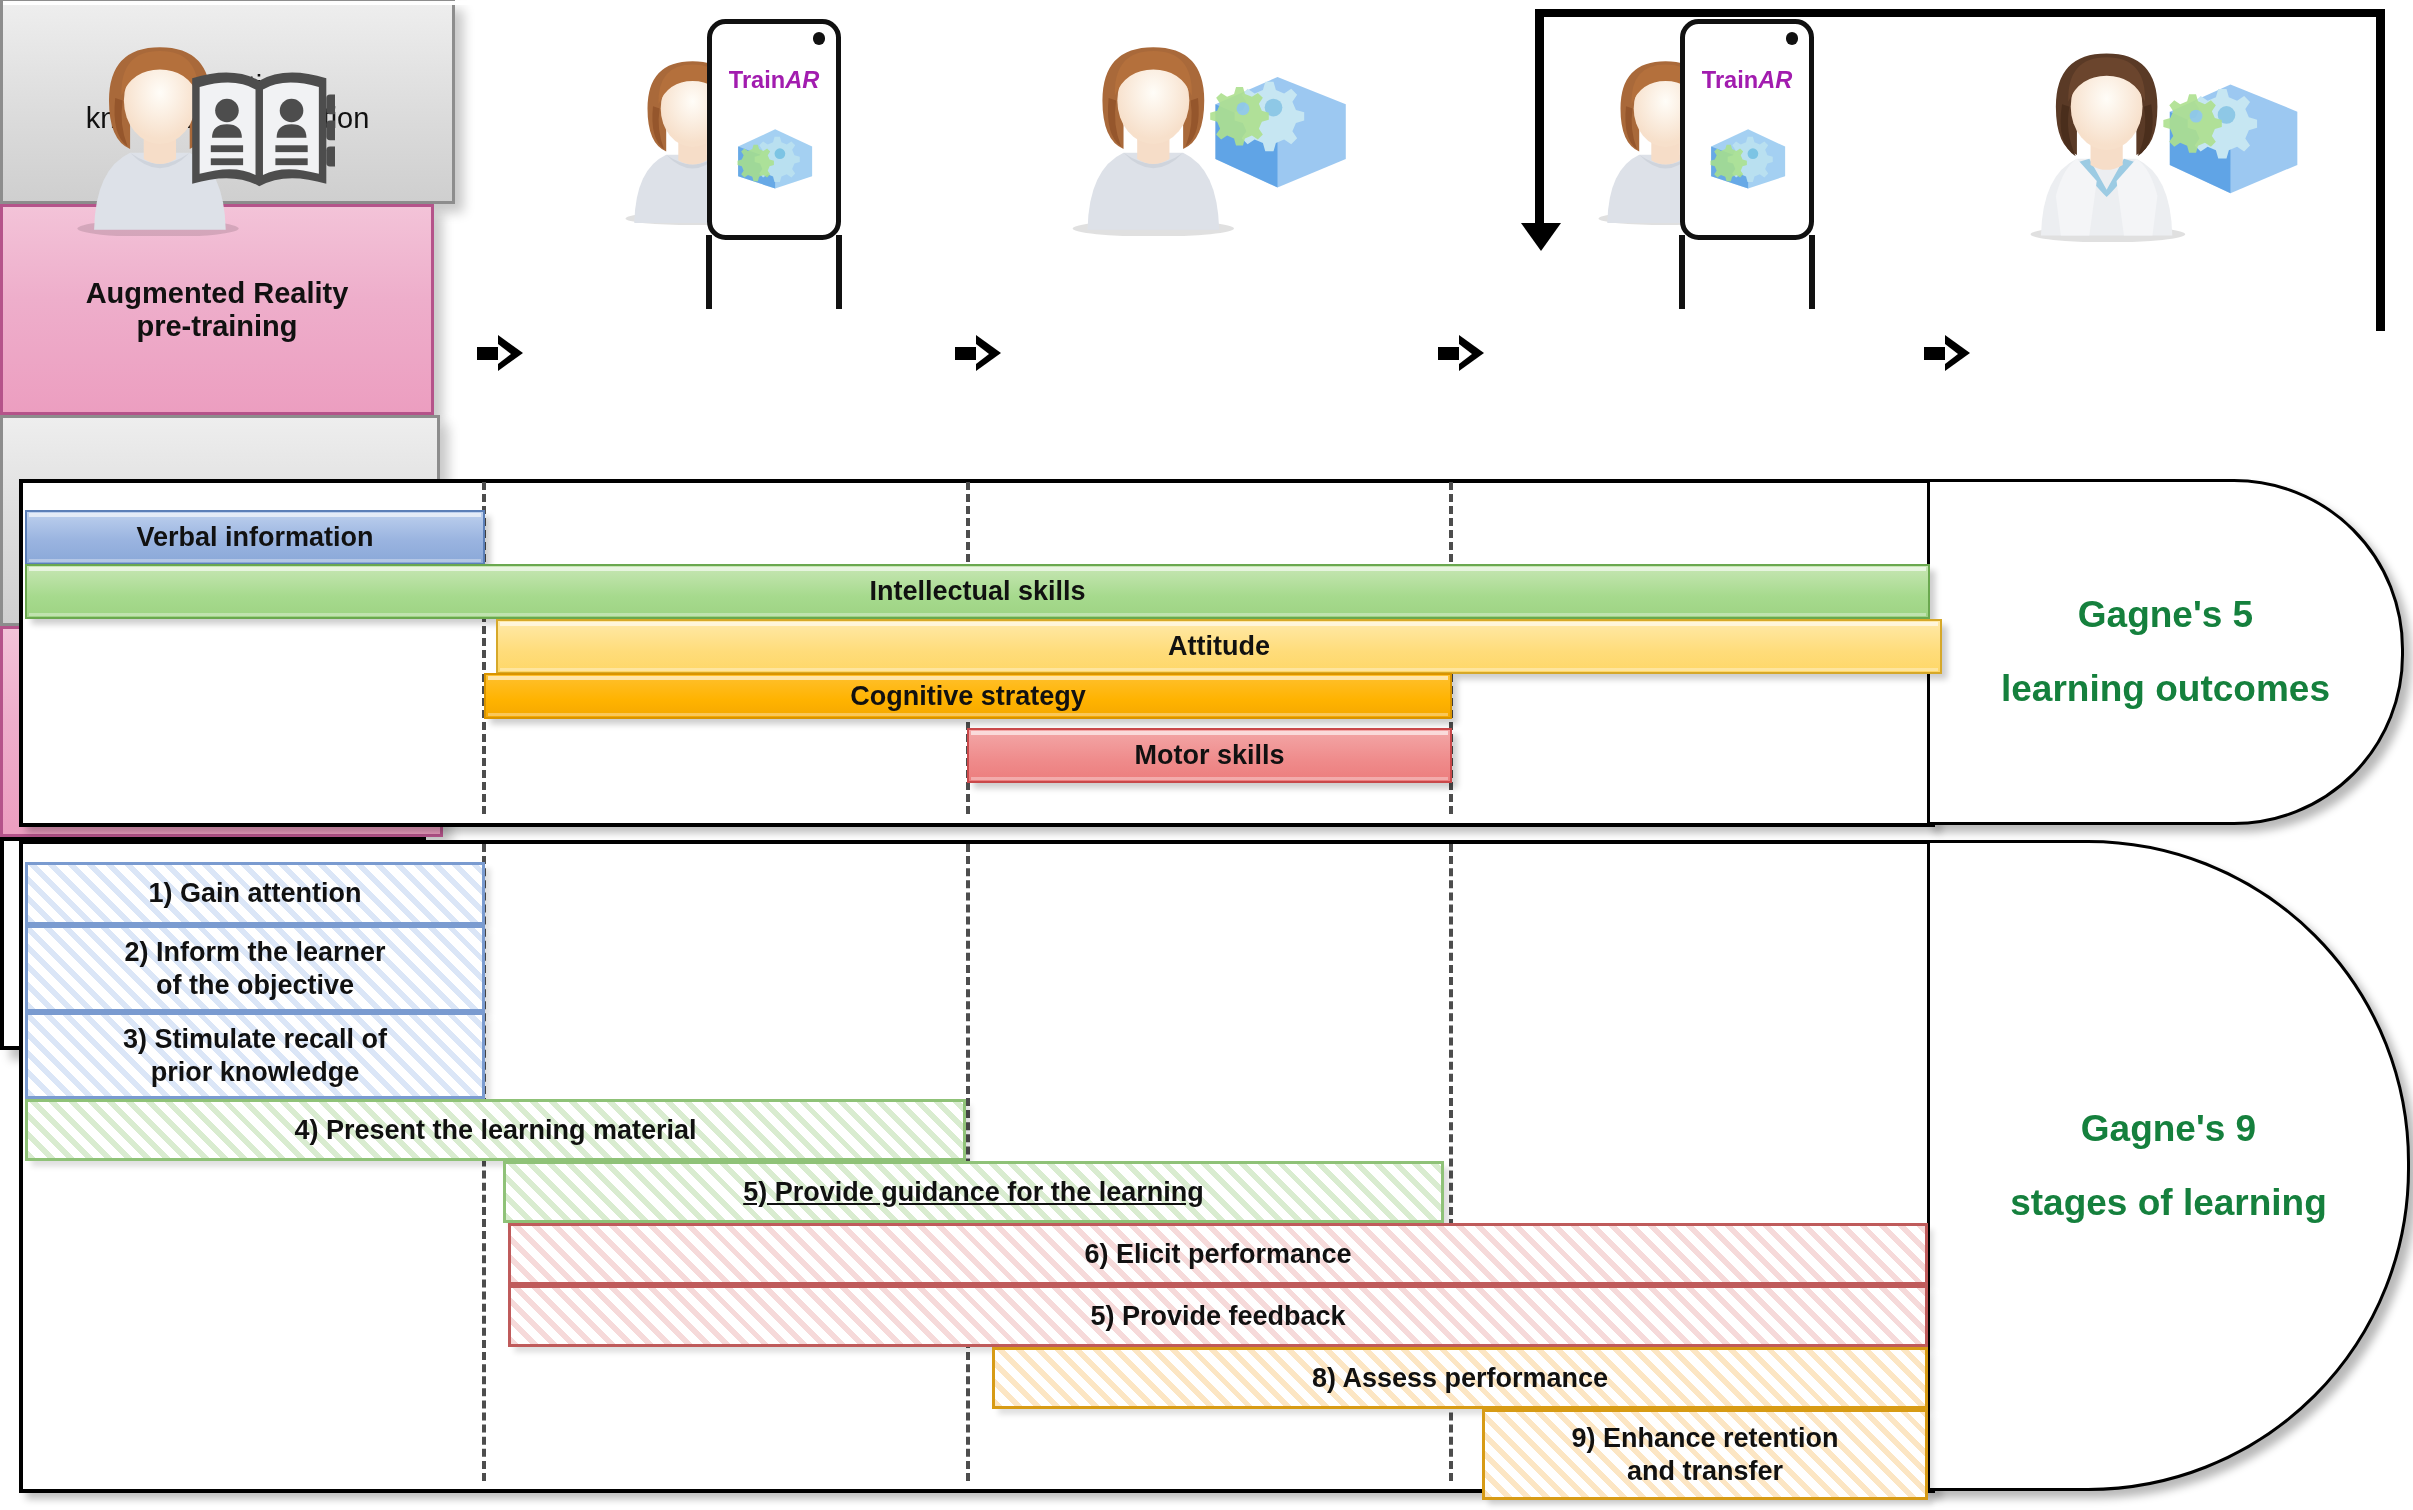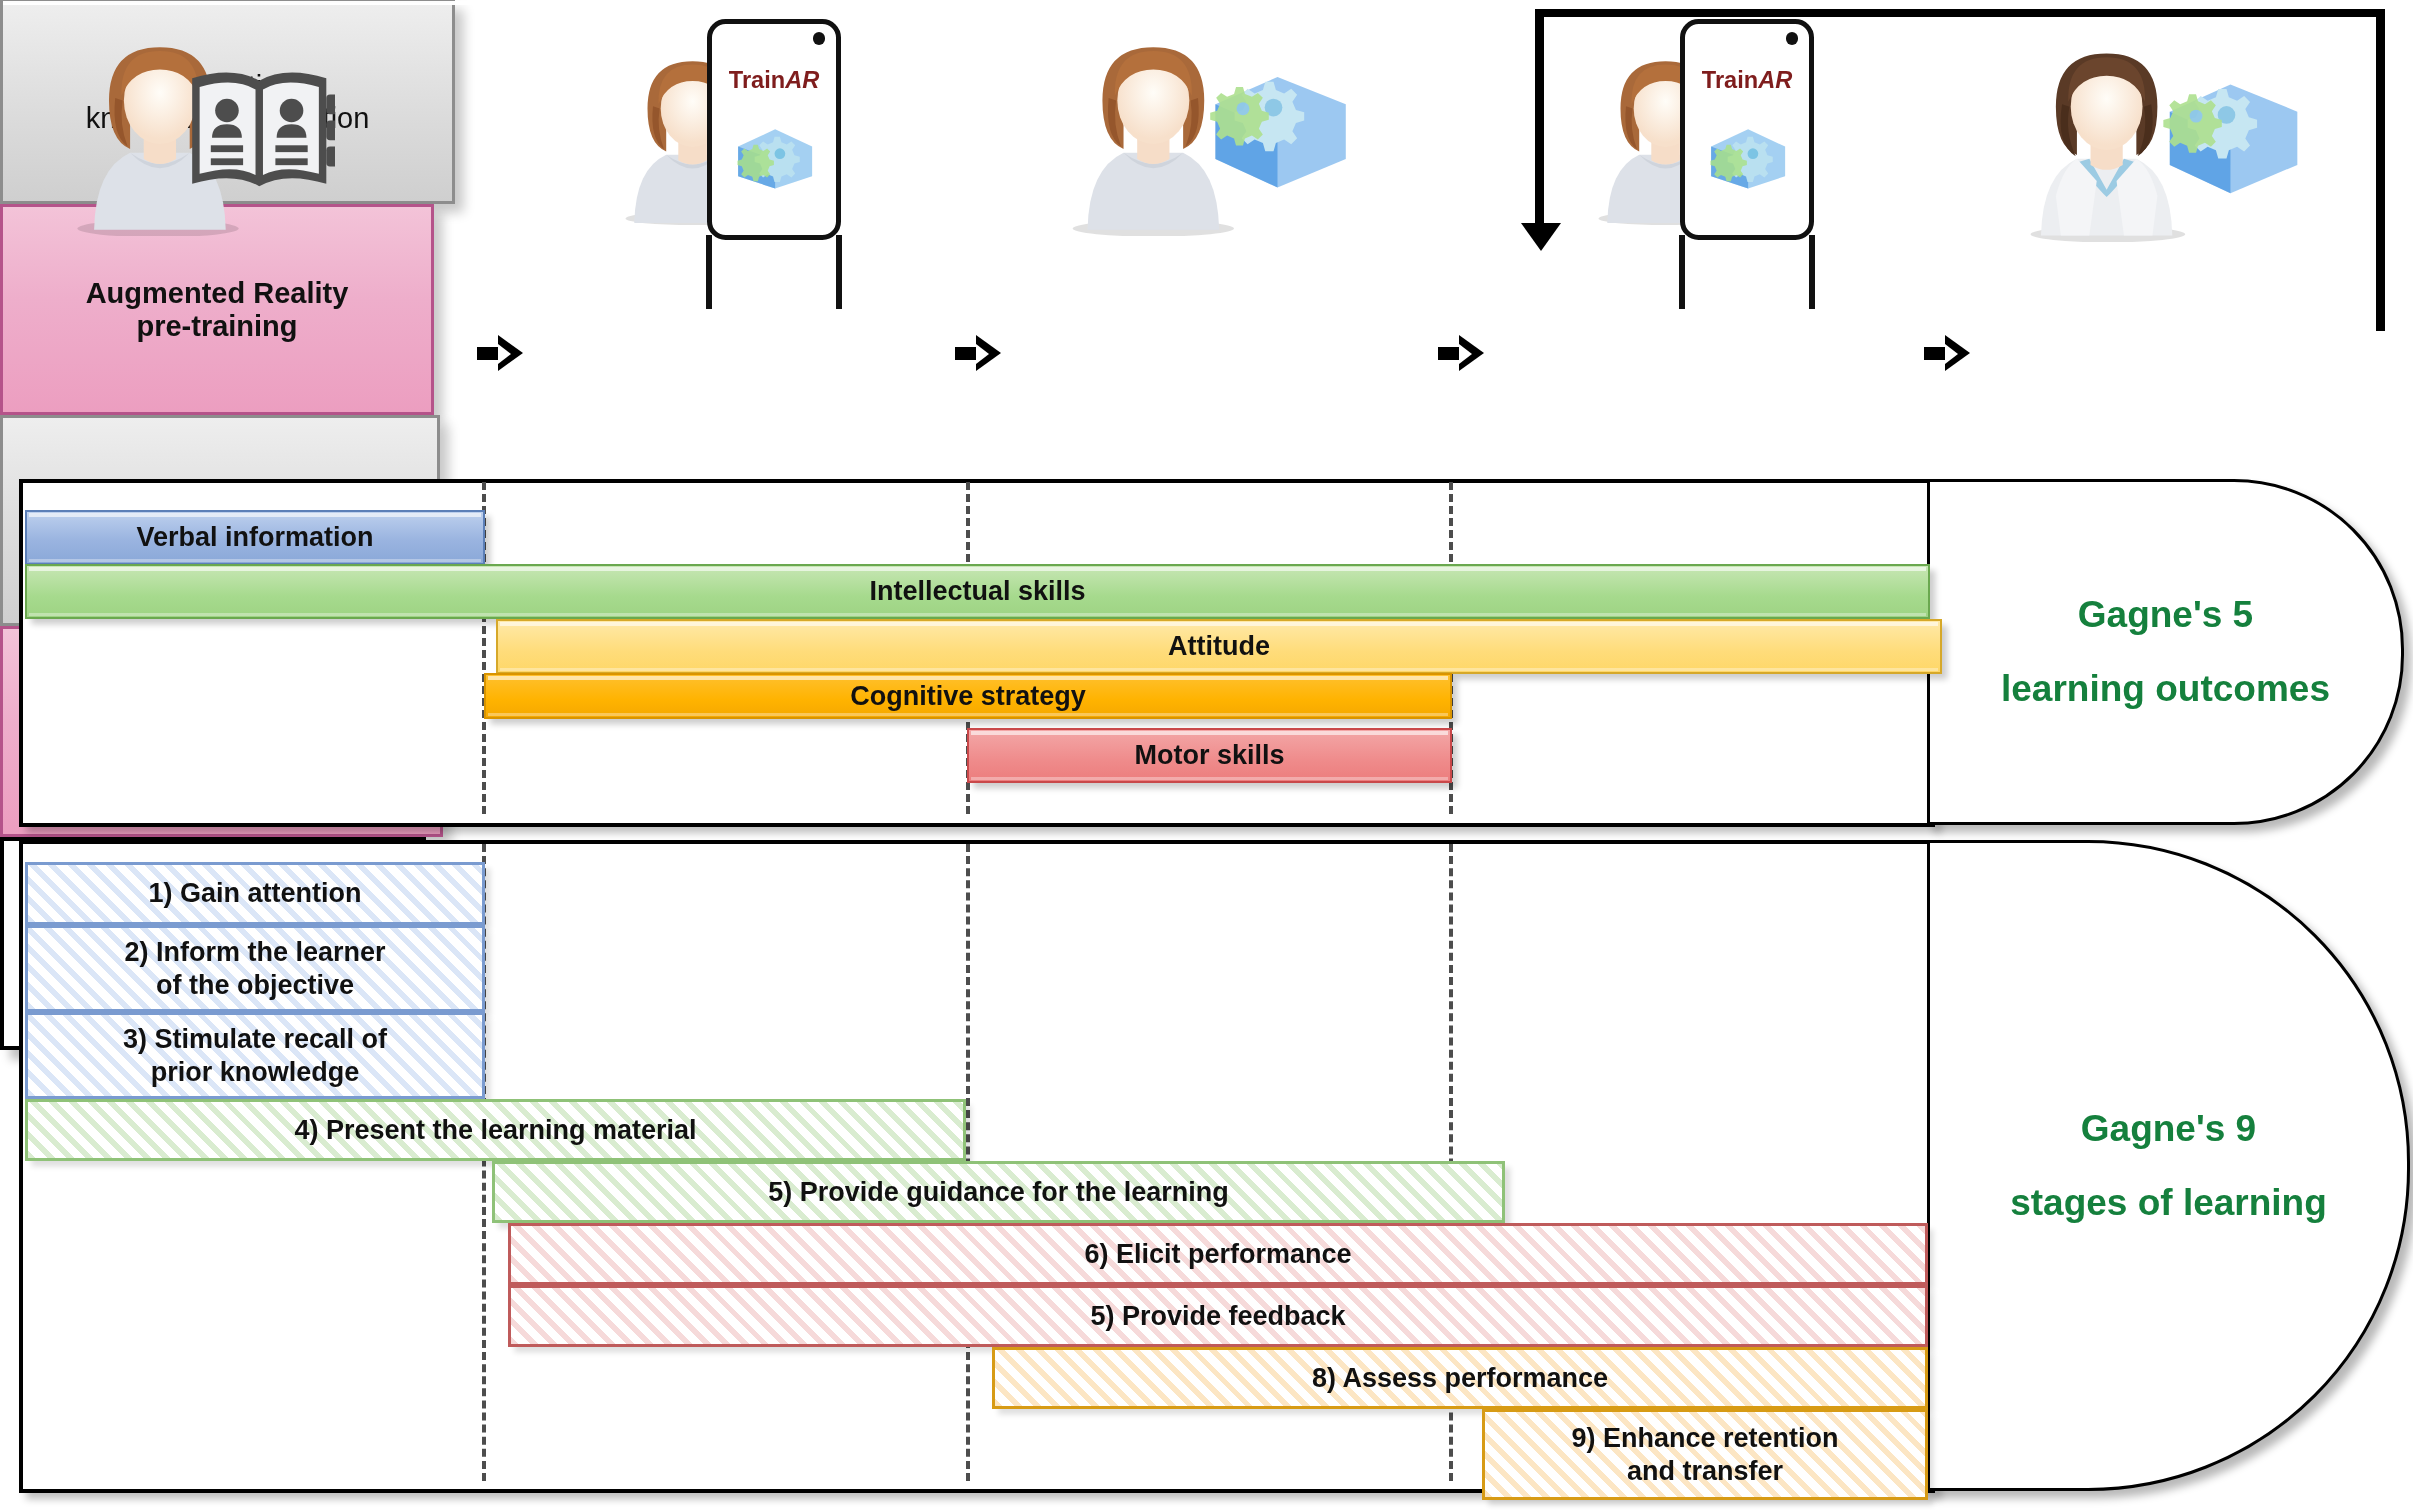--- a/index.html
+++ b/index.html
@@ -69,21 +69,21 @@
       background:repeating-linear-gradient(45deg,#d9ecd0 0 5.6px,#ffffff 5.6px 13.6px);}
   .s-red  {border-color:#bf5b5b;
       background:repeating-linear-gradient(45deg,#f6dada 0 5.6px,#ffffff 5.6px 13.6px);}
   .s-orng {border-color:#d79b15;
       background:repeating-linear-gradient(45deg,#fce6c4 0 5.6px,#ffffff 5.6px 13.6px);}
 
   
   .person{position:absolute;}
   .phone{position:absolute;border:5.6px solid #111;border-radius:18.6px;background:#fff;}
   .phone .pdot{position:absolute;right:11px;top:8.7px;width:12.4px;height:12.4px;border-radius:50%;background:#111;}
-  .phone .plabel{position:absolute;left:0;right:0;top:43px;text-align:center;font-size:23.6px;font-weight:bold;color:#7f1d1d;}
+  .phone .plabel{position:absolute;left:0;right:0;top:43px;text-align:center;font-size:23.6px;font-weight:bold;color:#a21caf;}
   .phone .plabel i{font-style:italic;}
   .phone .pstem{position:absolute;left:-5.6px;top:100%;width:5.6px;height:74px;background:#111;}
   .phone .pstem2{position:absolute;right:-5.6px;top:100%;width:5.6px;height:74px;background:#111;}
 </style>
 </head>
 <body>
 
 <div id="stage">
 
   <div class="loopline" style="left:1535px;top:8.7px;width:849px;height:8.7px;"></div>
@@ -378,21 +378,21 @@
 
   <div class="stg s-blue" style="left:25px;top:1012px;width:460px;height:87px;">
     <span style="white-space:pre-line">3) Stimulate recall of
 prior knowledge</span>
   </div>
 
   <div class="stg s-green" style="left:25px;top:1099px;width:941px;height:62px;">
     <span style="white-space:pre-line">4) Present the learning material</span>
   </div>
 
-  <div class="stg s-green" style="left:492px;top:1161px;width:1013px;height:62px;">
+  <div class="stg s-green" style="left:503px;top:1161px;width:941px;height:62px;text-decoration:underline;">
     <span style="white-space:pre-line">5) Provide guidance for the learning</span>
   </div>
 
   <div class="stg s-red" style="left:508px;top:1223px;width:1420px;height:62px;">
     <span style="white-space:pre-line">6) Elicit performance</span>
   </div>
 
   <div class="stg s-red" style="left:508px;top:1285px;width:1420px;height:62px;">
     <span style="white-space:pre-line">5) Provide feedback</span>
   </div>

